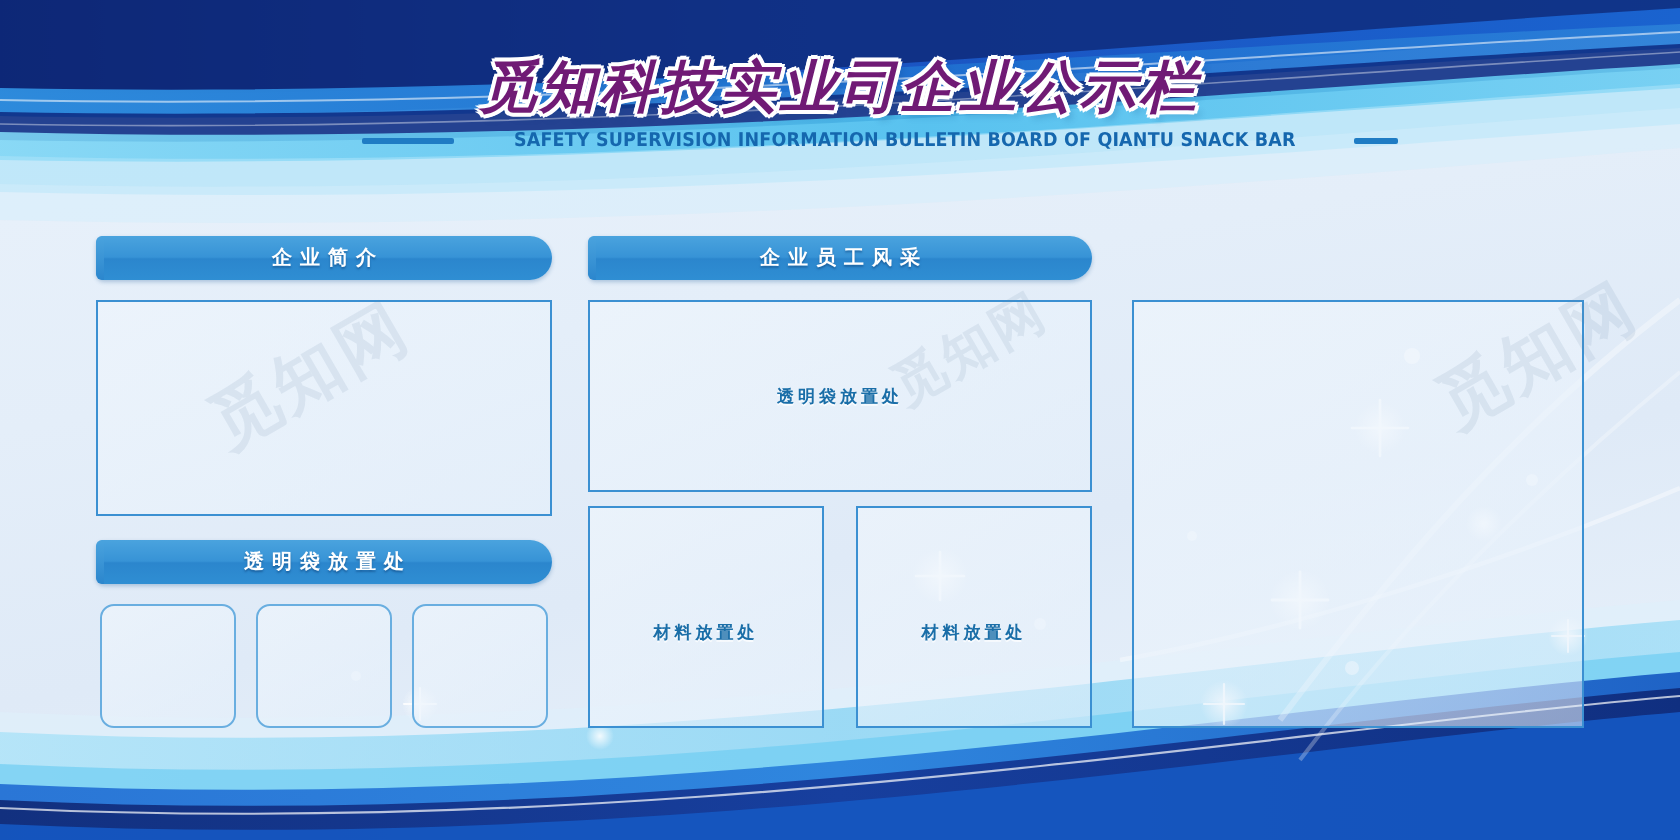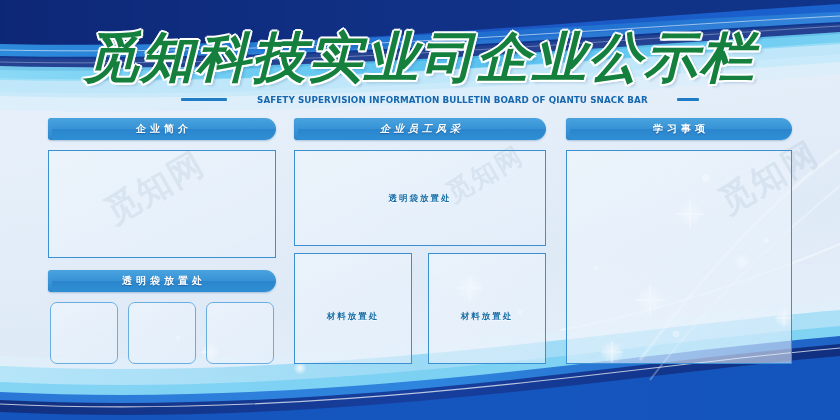--- a/index.html
+++ b/index.html
@@ -11,22 +11,22 @@
   #board{position:relative;width:840px;height:420px;overflow:hidden;}
 
   
   .bg-base{position:absolute;inset:0;
     background:linear-gradient(170deg,#eaf2fb 0%,#e4eef9 38%,#dfeaf7 62%,#e9f2fb 100%);}
   .bg-svg{position:absolute;inset:0;width:840px;height:420px;}
 
   
   .header{position:absolute;left:0;top:28px;width:840px;text-align:center;}
   .title{
-    font-size:54px;font-weight:bold;font-style:italic;letter-spacing:2px;
-    color:#15803d;line-height:1.12;
+    font-size:28px;font-weight:bold;font-style:italic;letter-spacing:2px;
+    color:#701a75;line-height:1.12;
     -webkit-text-stroke:0px;
     text-shadow:
       2px 0 0 #ffffff, -2px 0 0 #ffffff, 0 2px 0 #ffffff, 0 -2px 0 #ffffff,
       1.5px 1.5px 0 #ffffff, -1.5px 1.5px 0 #ffffff, 1.5px -1.5px 0 #ffffff, -1.5px -1.5px 0 #ffffff,
       3px 3px 3px rgba(20,70,130,.22);
   }
   .subwrap{display:flex;align-items:center;justify-content:center;gap:13px;margin-top:6px;padding-left:40px;}
   .dash{display:block;width:46px;height:3px;background:#1f7cc4;border-radius:1px;}
   .dash.short{width:22px;}
   .subtitle{
@@ -190,34 +190,31 @@
     <span class="wm" style="left:52px;top:14px;">觅知网</span>
   </div>
 
   <div class="bar" style="left:48px;top:270px;width:228px;">
     <span class="bar-label">透明袋放置处</span>
   </div>
   <div class="panel round" style="left:50px;top:302px;width:68px;height:62px;"></div>
   <div class="panel round" style="left:128px;top:302px;width:68px;height:62px;"></div>
   <div class="panel round" style="left:206px;top:302px;width:68px;height:62px;"></div>
 
-  <div class="bar" style="left:294px;top:118px;width:252px;font-style:italic;">
+  <div class="bar" style="left:294px;top:118px;width:252px;">
     <span class="bar-label">企业员工风采</span>
   </div>
   <div class="panel" style="left:294px;top:150px;width:252px;height:96px;">
     <span class="wm small" style="left:148px;top:6px;">觅知网</span>
     <span class="panel-label" style="top:42px;">透明袋放置处</span>
   </div>
   <div class="panel" style="left:294px;top:253px;width:118px;height:111px;">
     <span class="panel-label" style="top:57px;">材料放置处</span>
   </div>
   <div class="panel" style="left:428px;top:253px;width:118px;height:111px;">
     <span class="panel-label" style="top:57px;">材料放置处</span>
   </div>
 
-  <div class="bar" style="left:566px;top:118px;width:226px;">
-    <span class="bar-label">学习事项</span>
-  </div>
   <div class="panel" style="left:566px;top:150px;width:226px;height:214px;">
     <span class="wm" style="left:148px;top:4px;">觅知网</span>
   </div>
 
 </div>
 
 </body></html>

